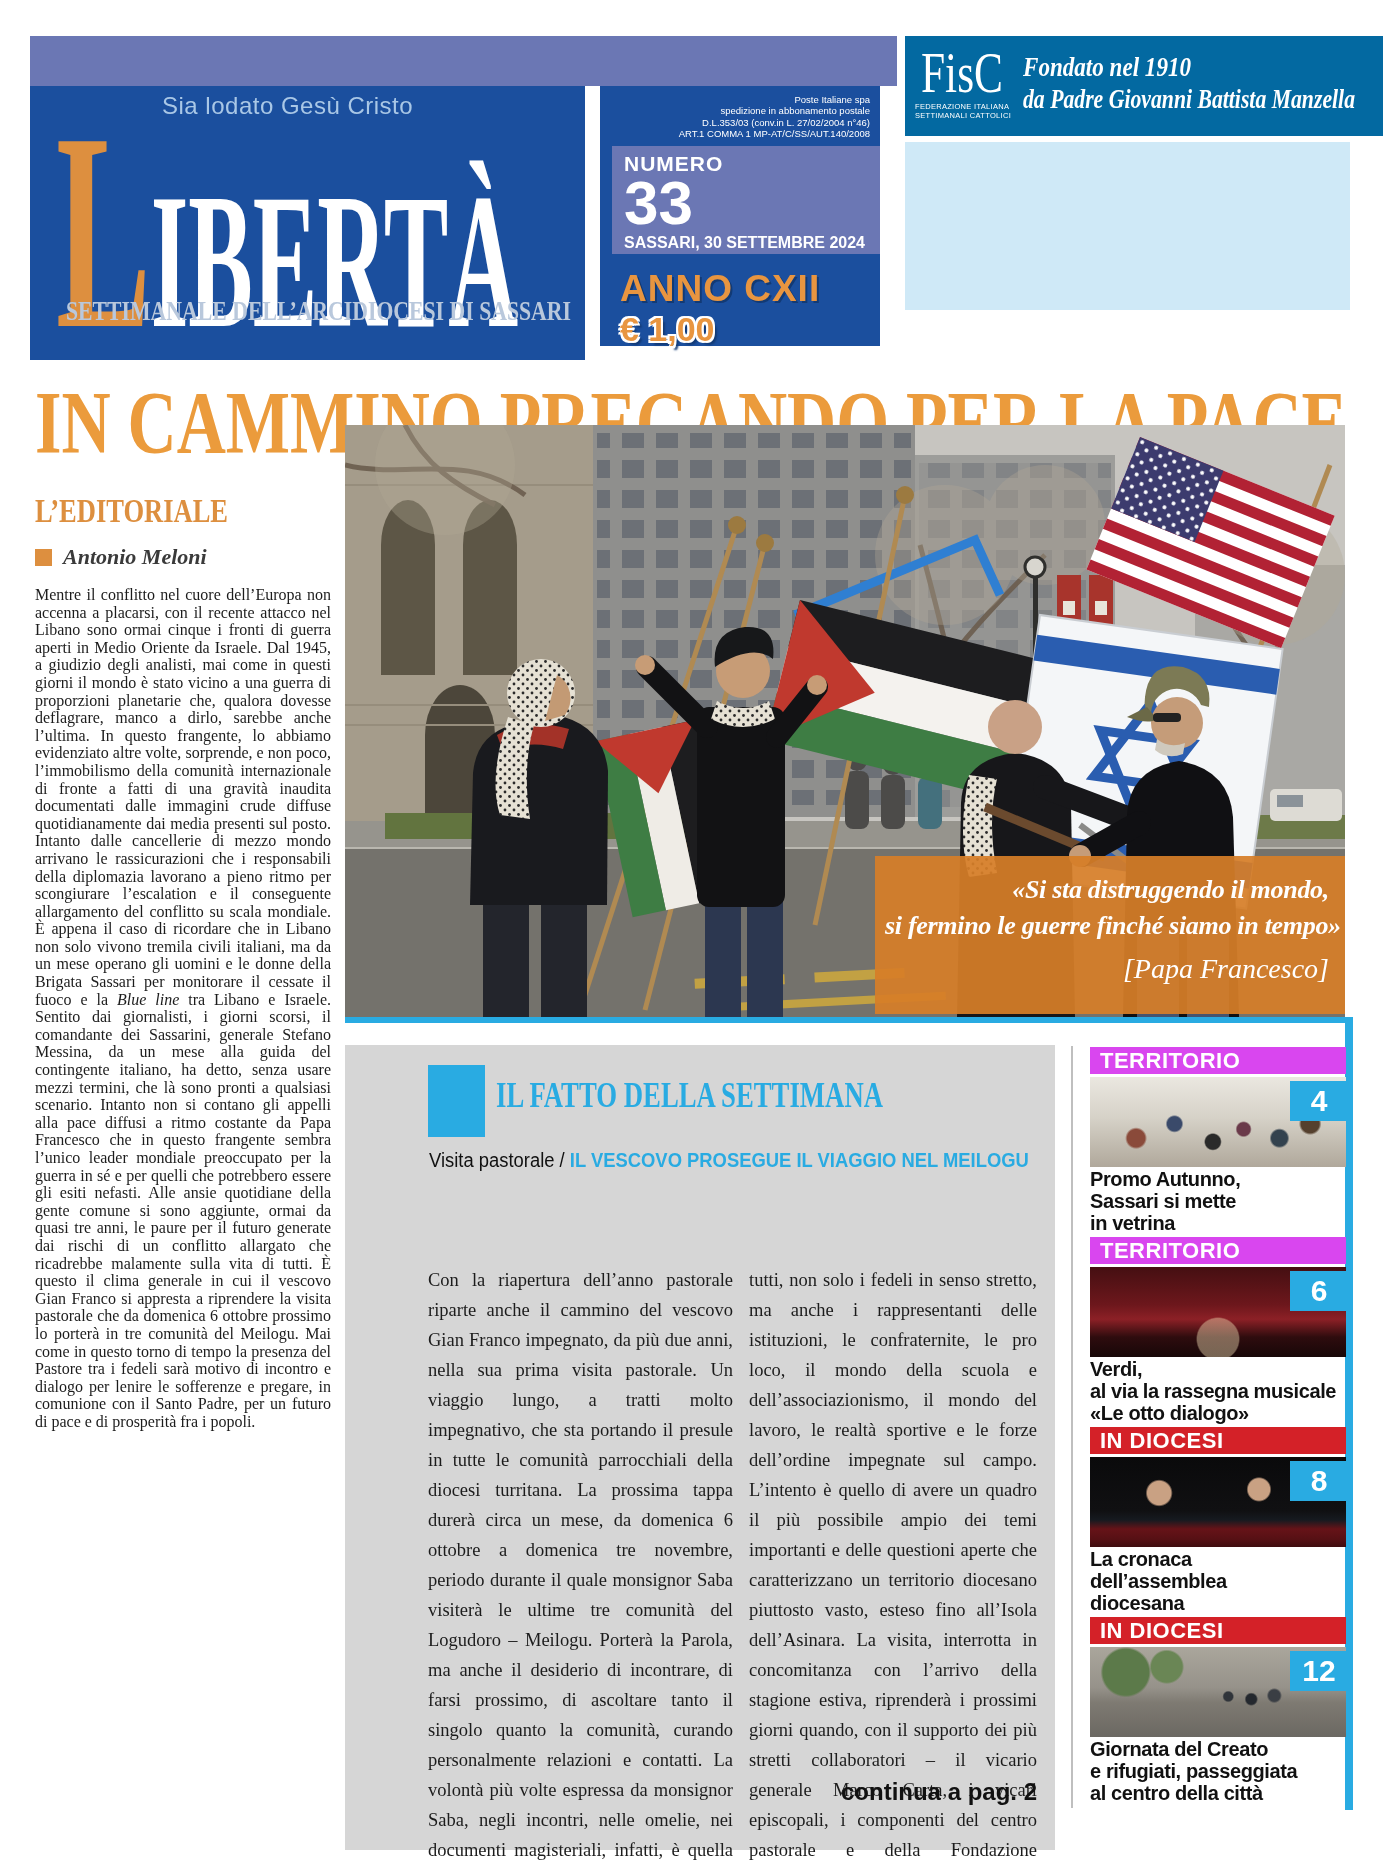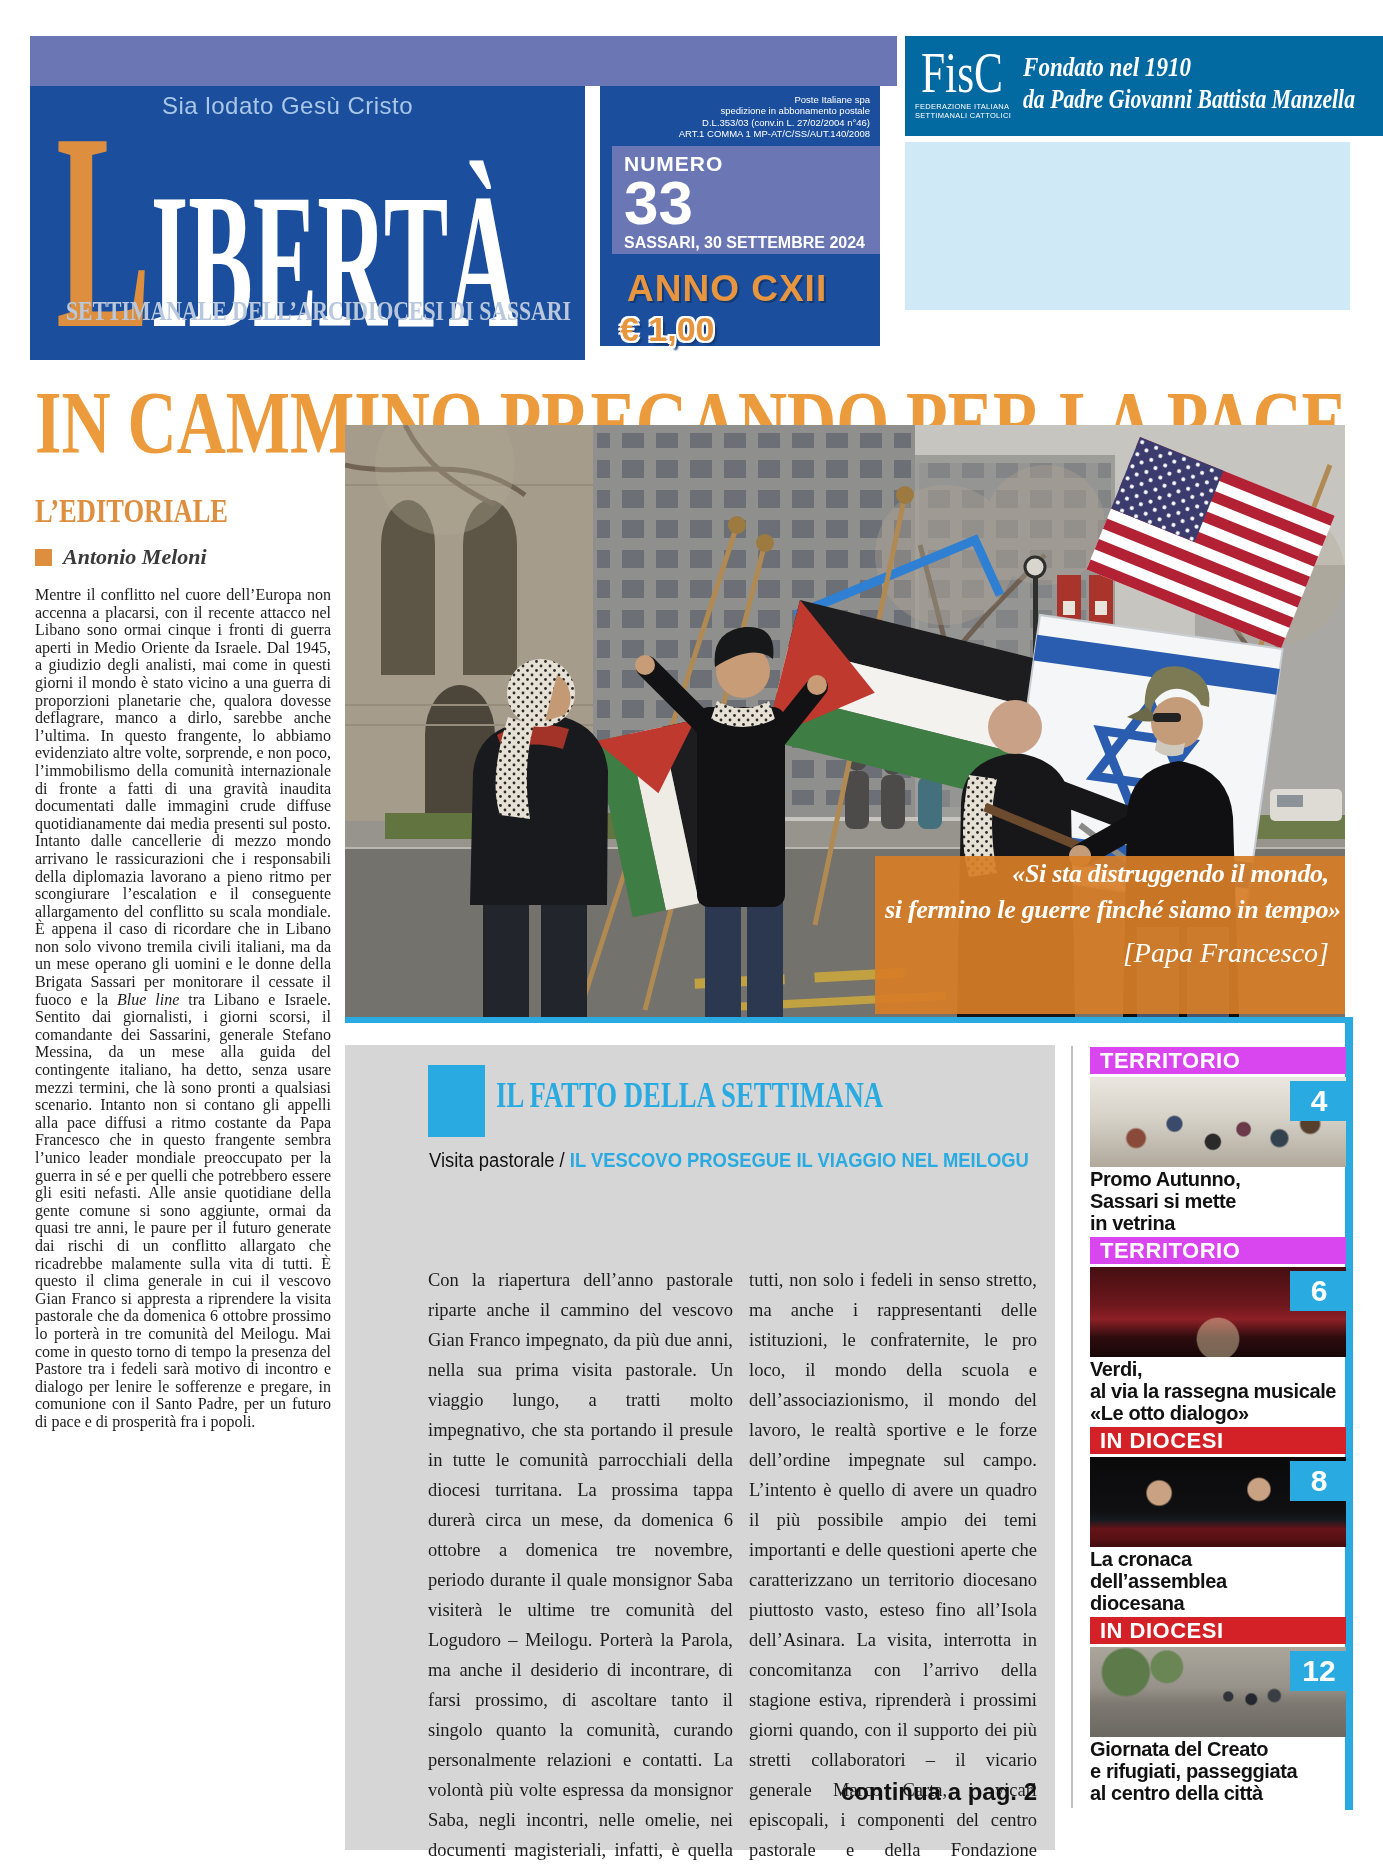--- a/index.html
+++ b/index.html
@@ -12,41 +12,41 @@
   .motto{left:132px;top:6px;color:#a9c7e6;font-size:24px;letter-spacing:.5px;}
   .logoSvg{left:24px;top:22px;}
   .subtitleSvg{left:30px;top:206px;}
   .midBox{left:600px;top:86px;width:280px;height:260px;background:#1b4f9e;}
   .postal{right:10px;top:8px;width:260px;text-align:right;color:#fff;font-size:9.5px;line-height:1.2;}
   .numPanel{left:12px;top:60px;right:0;height:108px;background:#6b77b4;color:#fff;padding:6px 0 0 12px;box-sizing:border-box;}
   .numLabel{font-size:21px;font-weight:bold;letter-spacing:1px;}
   .numBig{font-size:62px;font-weight:bold;line-height:.88;}
   .numDate{font-size:16px;font-weight:bold;margin-top:3px;white-space:nowrap;}
   .anno{left:20px;top:182px;color:#e89540;font-size:37px;font-weight:bold;letter-spacing:1px;
-        text-shadow:2px 2px 0 #123a75;white-space:nowrap;margin-left:7px;}
+        text-shadow:2px 2px 0 #123a75;white-space:nowrap;}
   .price{left:20px;top:224px;color:#e89540;font-size:34px;font-weight:bold;white-space:nowrap;
          text-shadow:-2px -2px 0 #fff,2px -2px 0 #fff,-2px 2px 0 #fff,2px 2px 0 #fff,4px 4px 2px #123a75;}
   .fiscBox{left:905px;top:36px;width:445px;height:100px;background:#0369a1;padding-left:44px;}
   .fiscMonoSvg{left:12px;top:6px;}
   .fiscOrg{left:10px;top:66px;width:110px;color:#fff;font-size:7.5px;line-height:1.25;letter-spacing:.3px;}
   .foundedSvg{left:118px;top:14px;}
   .paleBox{left:905px;top:142px;width:445px;height:168px;background:#cfe9f7;}
   
   .headlineSvg{left:33px;top:378px;}
   .editLabelSvg{left:34px;top:492px;}
   .authorRow{left:35px;top:544px;display:flex;align-items:center;gap:11px;}
   .authorSq{width:17px;height:17px;background:#dd8f3f;}
   .authorName{font-family:"Liberation Serif",serif;font-weight:bold;font-style:italic;font-size:22px;color:#3a3a3a;}
   .editBody{left:35px;top:586px;width:296px;font-family:"Liberation Serif",serif;font-size:16px;
             line-height:17.6px;text-align:justify;color:#1c1c1c;}
   
   .photo{left:345px;top:425px;width:1000px;height:592px;background:#c7c5c0;overflow:hidden;}
   .photo svg{display:block;}
   .caption{position:absolute;right:0;bottom:3px;width:470px;height:158px;background:rgba(214,126,40,.93);
-           color:#fff;text-align:right;padding:0 16px 8px 10px;box-sizing:border-box;
+           color:#fff;text-align:right;padding:16px 16px 8px 10px;box-sizing:border-box;
            font-family:"Liberation Serif",serif;font-style:italic;overflow:hidden;}
   .capLine{font-weight:bold;font-size:26px;line-height:1.38;white-space:nowrap;letter-spacing:-.3px;}
   .capAttr{font-size:28px;margin-top:9px;}
   .cyanLine{left:345px;top:1017px;width:1008px;height:6px;background:#29abe2;}
   
   .fattoBox{left:345px;top:1045px;width:710px;height:805px;background:#d6d6d6;}
   .cyanSq{left:83px;top:20px;width:57px;height:72px;background:#29abe2;}
   .fattoLabelSvg{left:150px;top:28px;}
   .kicker{left:84px;top:104px;font-size:20px;white-space:nowrap;transform:scaleX(.92);transform-origin:left top;color:#111;}
   .kicker .acc{color:#29abe2;font-weight:bold;}

